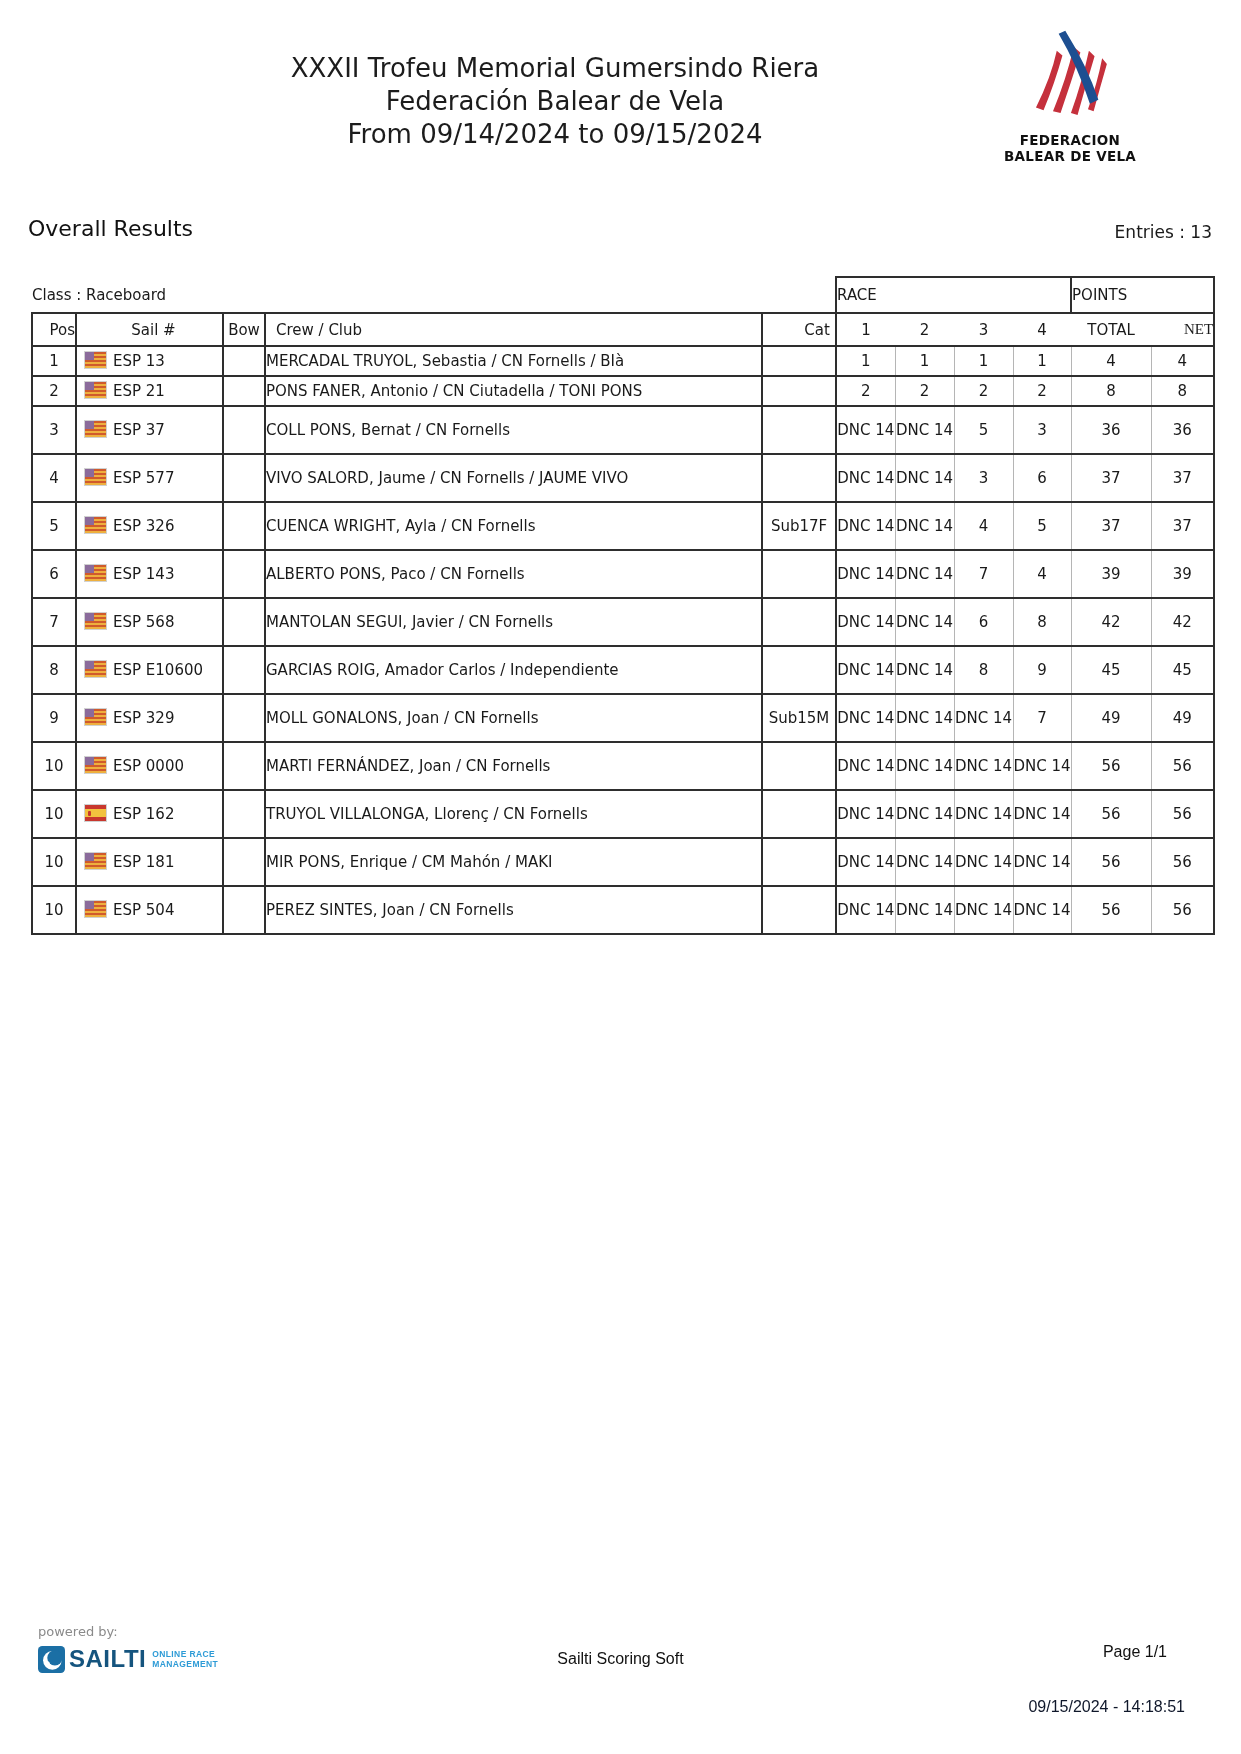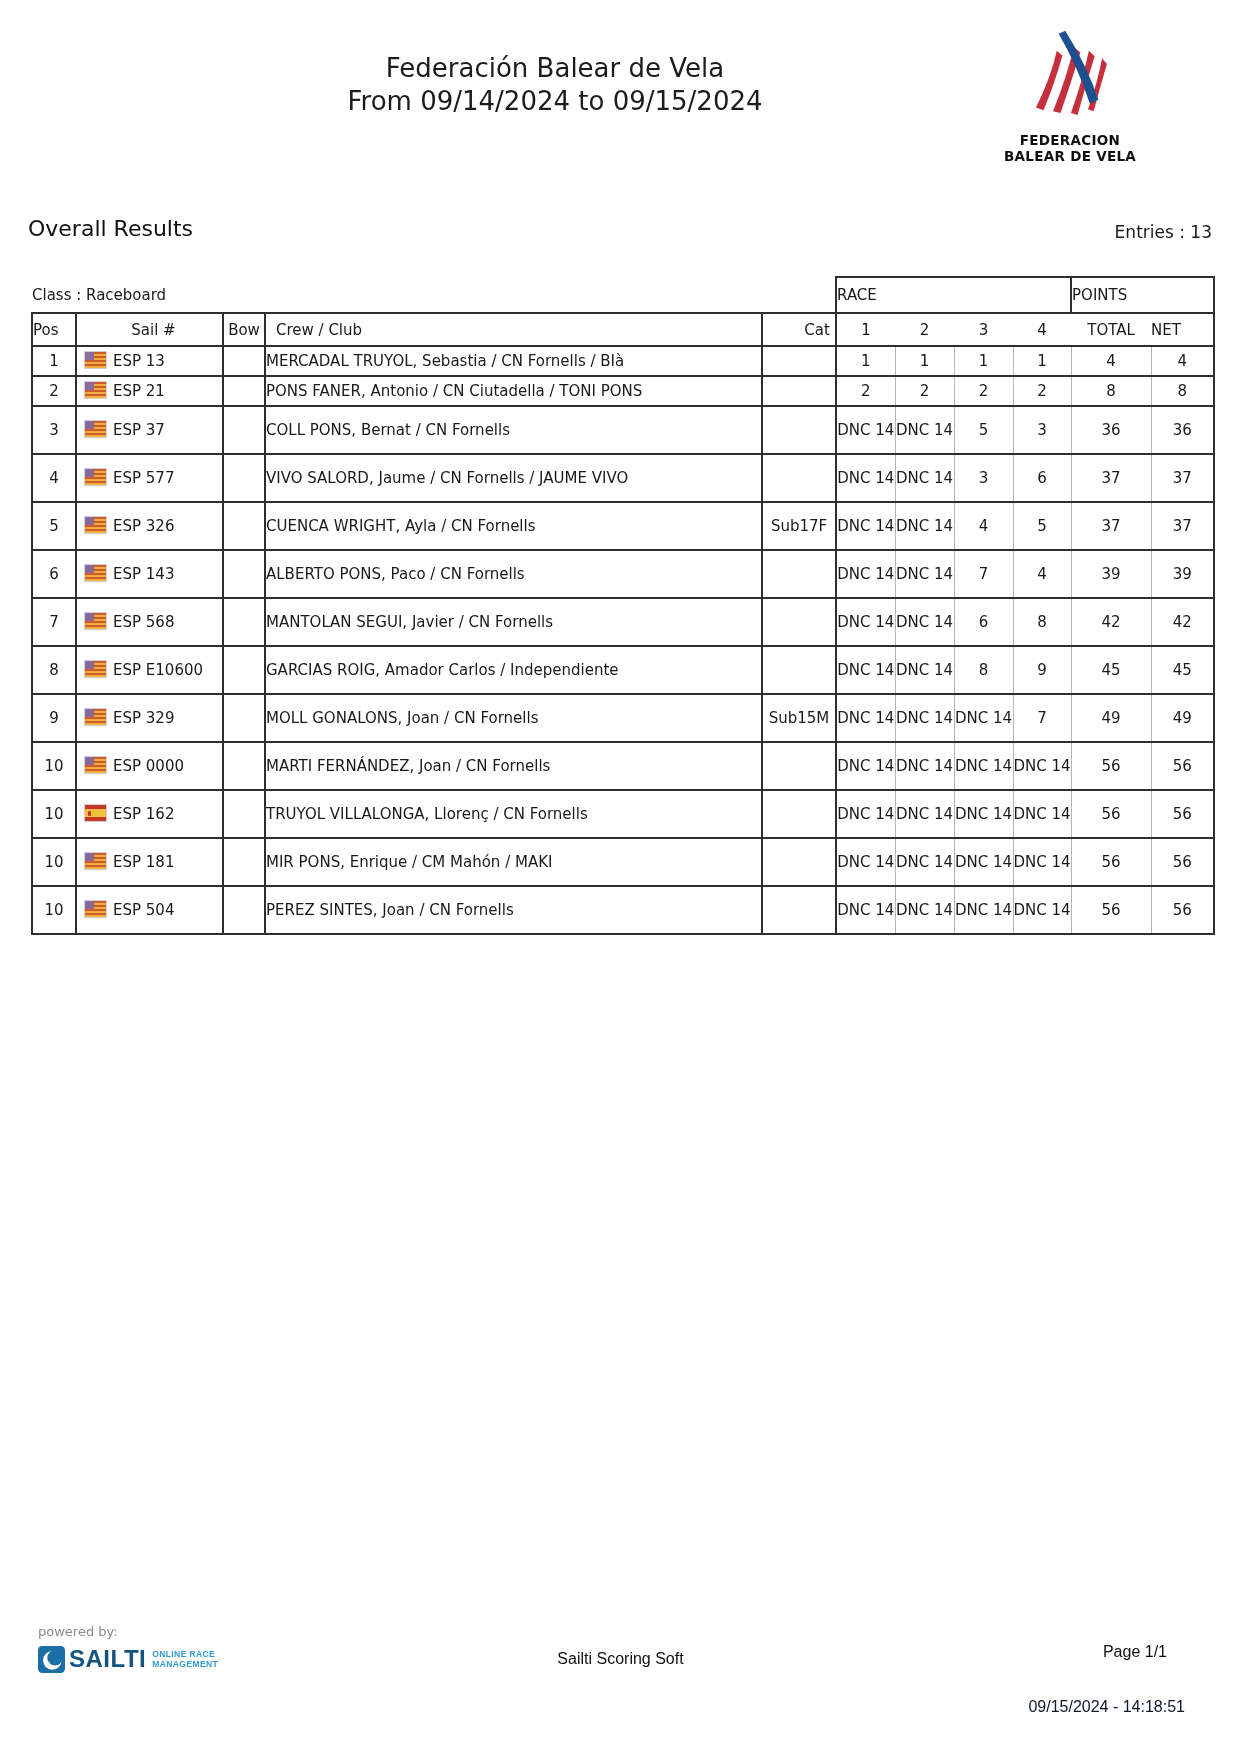--- a/index.html
+++ b/index.html
@@ -38,27 +38,27 @@
   tr.band{height:36px;}
   tr.hrow{height:33px;}
   tr.single td{height:28px;}
   tr.double td{height:46px;}
   .band-left{border:none;font-size:17px;padding-left:4px;}
   .band-race,.band-points{
     border:2px solid var(--dark);text-align:left;font-size:15px;
   }
   
   .hrow td{border-top:2px solid var(--dark);border-bottom:2px solid var(--dark);}
-  .hrow .c-pos{border-left:2px solid var(--dark);border-right:2px solid var(--dark);text-align:left;}
+  .hrow .c-pos{border-left:2px solid var(--dark);border-right:2px solid var(--dark);text-align:right;}
   .hrow .c-sail{border-right:2px solid var(--dark);text-align:center;padding-left:8px;}
   .hrow .c-bow{border-right:2px solid var(--dark);text-align:center;}
   .hrow .c-crew{border-right:2px solid var(--dark);text-align:left;padding-left:10px;}
   .hrow .c-cat{border-right:2px solid var(--dark);text-align:center;padding-left:36px;}
   .hrow .c-race,.hrow .c-total{border-right:none;text-align:center;}
-  .hrow .c-net{border-right:2px solid var(--dark);text-align:left;}
+  .hrow .c-net{border-right:2px solid var(--dark);text-align:right;font-family:Liberation Serif, serif;}
   
   tbody td{border-top:2px solid var(--dark);border-bottom:2px solid var(--dark);}
   tbody .c-pos{border-left:2px solid var(--dark);border-right:2px solid var(--dark);text-align:center;}
   tbody .c-sail{border-right:2px solid var(--dark);text-align:left;}
   tbody .c-bow{border-right:2px solid var(--dark);}
   tbody .c-crew{border-right:2px solid var(--dark);text-align:left;padding-left:10px;border-radius:6px;}
   tbody .c-cat{border-right:2px solid var(--dark);text-align:center;font-size:14.5px;}
   tbody .c-race{border-right:1px solid var(--light);text-align:center;white-space:pre-line;line-height:17px;font-size:14.5px;}
   tbody .c-total{border-right:1px solid var(--light);text-align:center;}
   tbody .c-net{border-right:2px solid var(--dark);text-align:center;}
@@ -99,20 +99,21 @@
   }
   .footer-date{
     position:absolute;right:56px;top:1698px;font-family:"Liberation Sans",sans-serif;
     font-size:16px;color:#0f172a;
   }
 </style>
 </head>
 <body>
 
 <div class="title-block">
+  <div>XXXII Trofeu Memorial Gumersindo Riera</div>
   <div>Federación Balear de Vela</div>
   <div>From 09/14/2024 to 09/15/2024</div>
 </div>
 
 <div class="fed-logo">
   <span>
     <svg viewBox="0 0 100 110" aria-hidden="true">
       <path d="M14,84 Q30,52 36,24 L42,29 Q34,58 22,87 Z" fill="#c5303c"></path>
       <path d="M32,88 Q46,54 54,20 L61,26 Q51,58 40,90 Z" fill="#c5303c"></path>
       <path d="M51,90 Q63,56 70,24 L76,30 Q67,60 58,92 Z" fill="#c5303c"></path>

